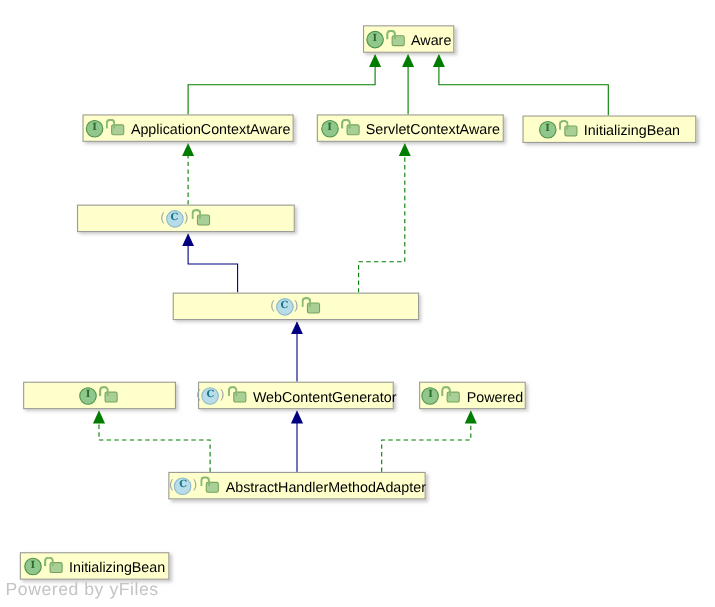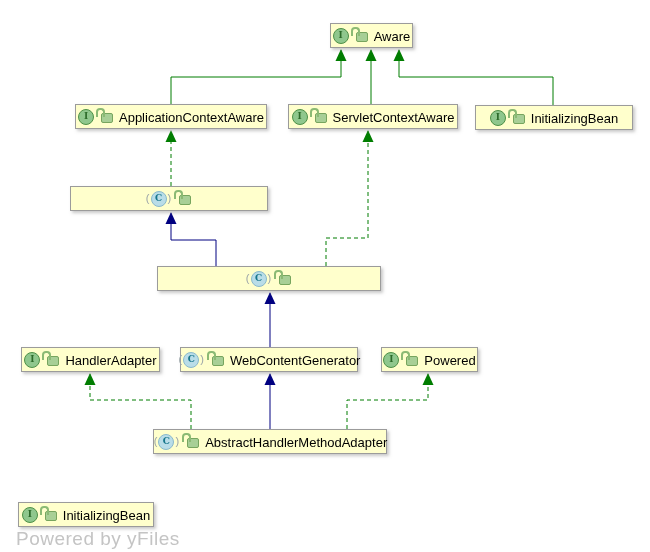--- a/index.html
+++ b/index.html
@@ -19,21 +19,21 @@
   .i-iface{background:#8fc78d;border:1px solid #4e9147;color:#2d6b2a;}
   .i-class{background:#b9dde8;border:1px solid #8ab9cb;color:#17768b;}
   .ico-wrap{display:inline-flex;align-items:center;flex:none;}
   .paren{color:#9aa4a8;font-size:11px;line-height:1;padding:0 1px;}
 
   .lock{position:relative;width:10px;height:8px;background:#a8cf96;border:1px solid #77a55e;
         border-radius:2px;margin:2px 2px 0 3px;flex:none;}
   .lock::before{content:"";position:absolute;left:-6px;top:-6px;width:5px;height:7px;
         border:2px solid #8bba74;border-bottom:none;border-radius:4px 4px 0 0;}
 
-  .watermark{position:absolute;left:16px;top:528px;font-size:19px;color:#c4c4c4;
+  .watermark{position:absolute;left:5px;top:528px;font-size:16px;color:#c4c4c4;
         letter-spacing:0.5px;}
 </style>
 </head>
 <body>
 
 <div id="canvas">
 
   <svg id="edges" width="650" height="552" xmlns="http://www.w3.org/2000/svg">
     <defs>
       <marker id="arr-green" viewBox="0 0 12 12" refX="11" refY="6" markerWidth="12" markerHeight="12" orient="auto">
@@ -107,21 +107,20 @@
       <span class="paren">)</span>
     </span>
     <span class="lock"></span>
   </div>
 
   <div class="node" style="left:21px;top:347px;width:139px;">
     <span class="ico i-iface">
         <span>I</span>
       </span>
     <span class="lock"></span>
-    <span class="lbl">HandlerAdapter</span>
   </div>
 
   <div class="node" style="left:180px;top:347px;width:178px;">
     <span class="ico-wrap">
       <span class="paren">(</span>
       <span class="ico i-class">
           <span>C</span>
         </span>
       <span class="paren">)</span>
     </span>

